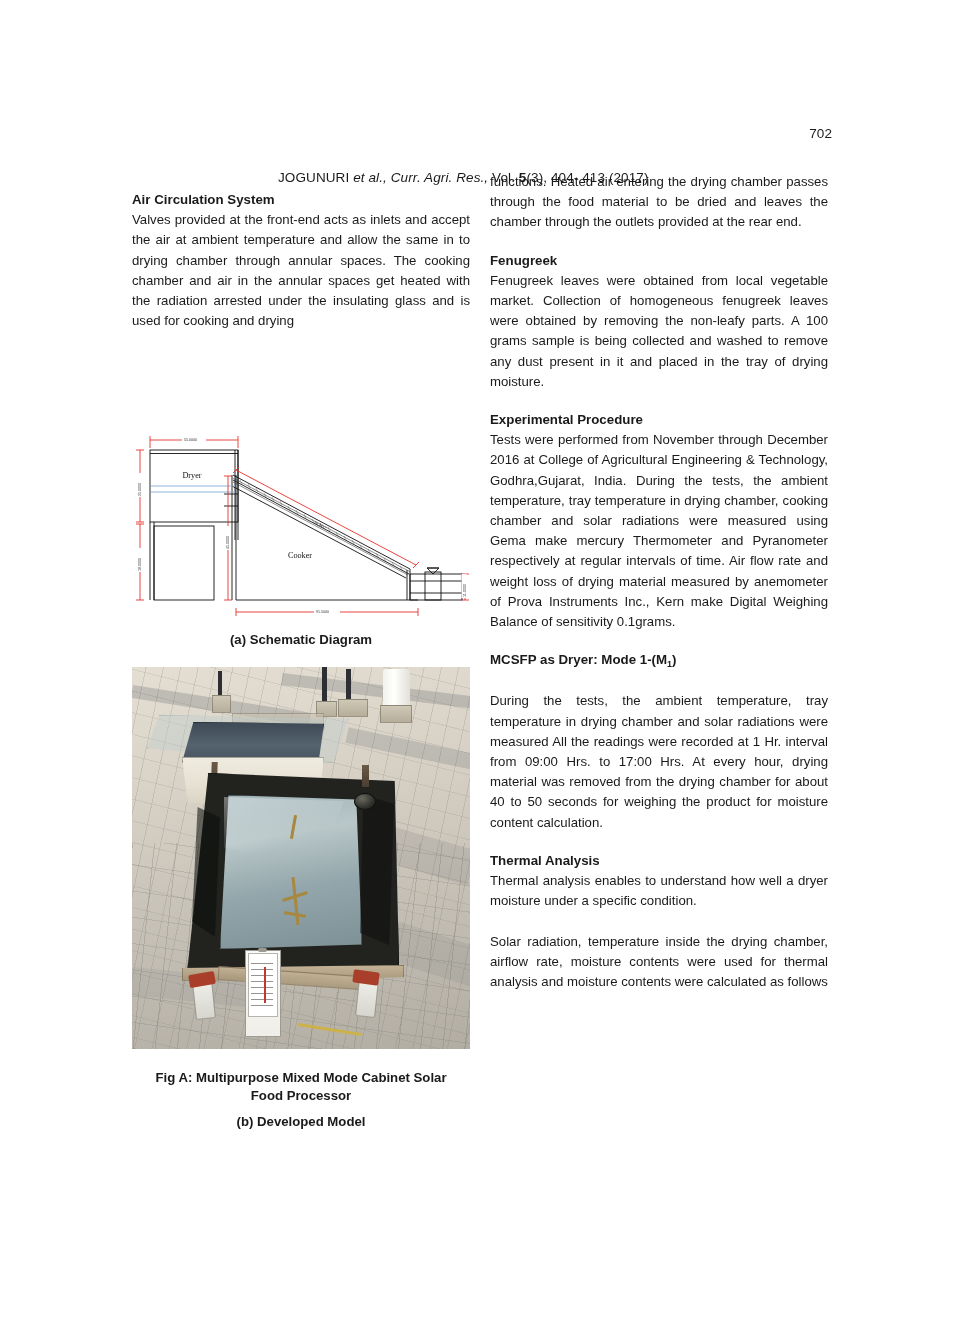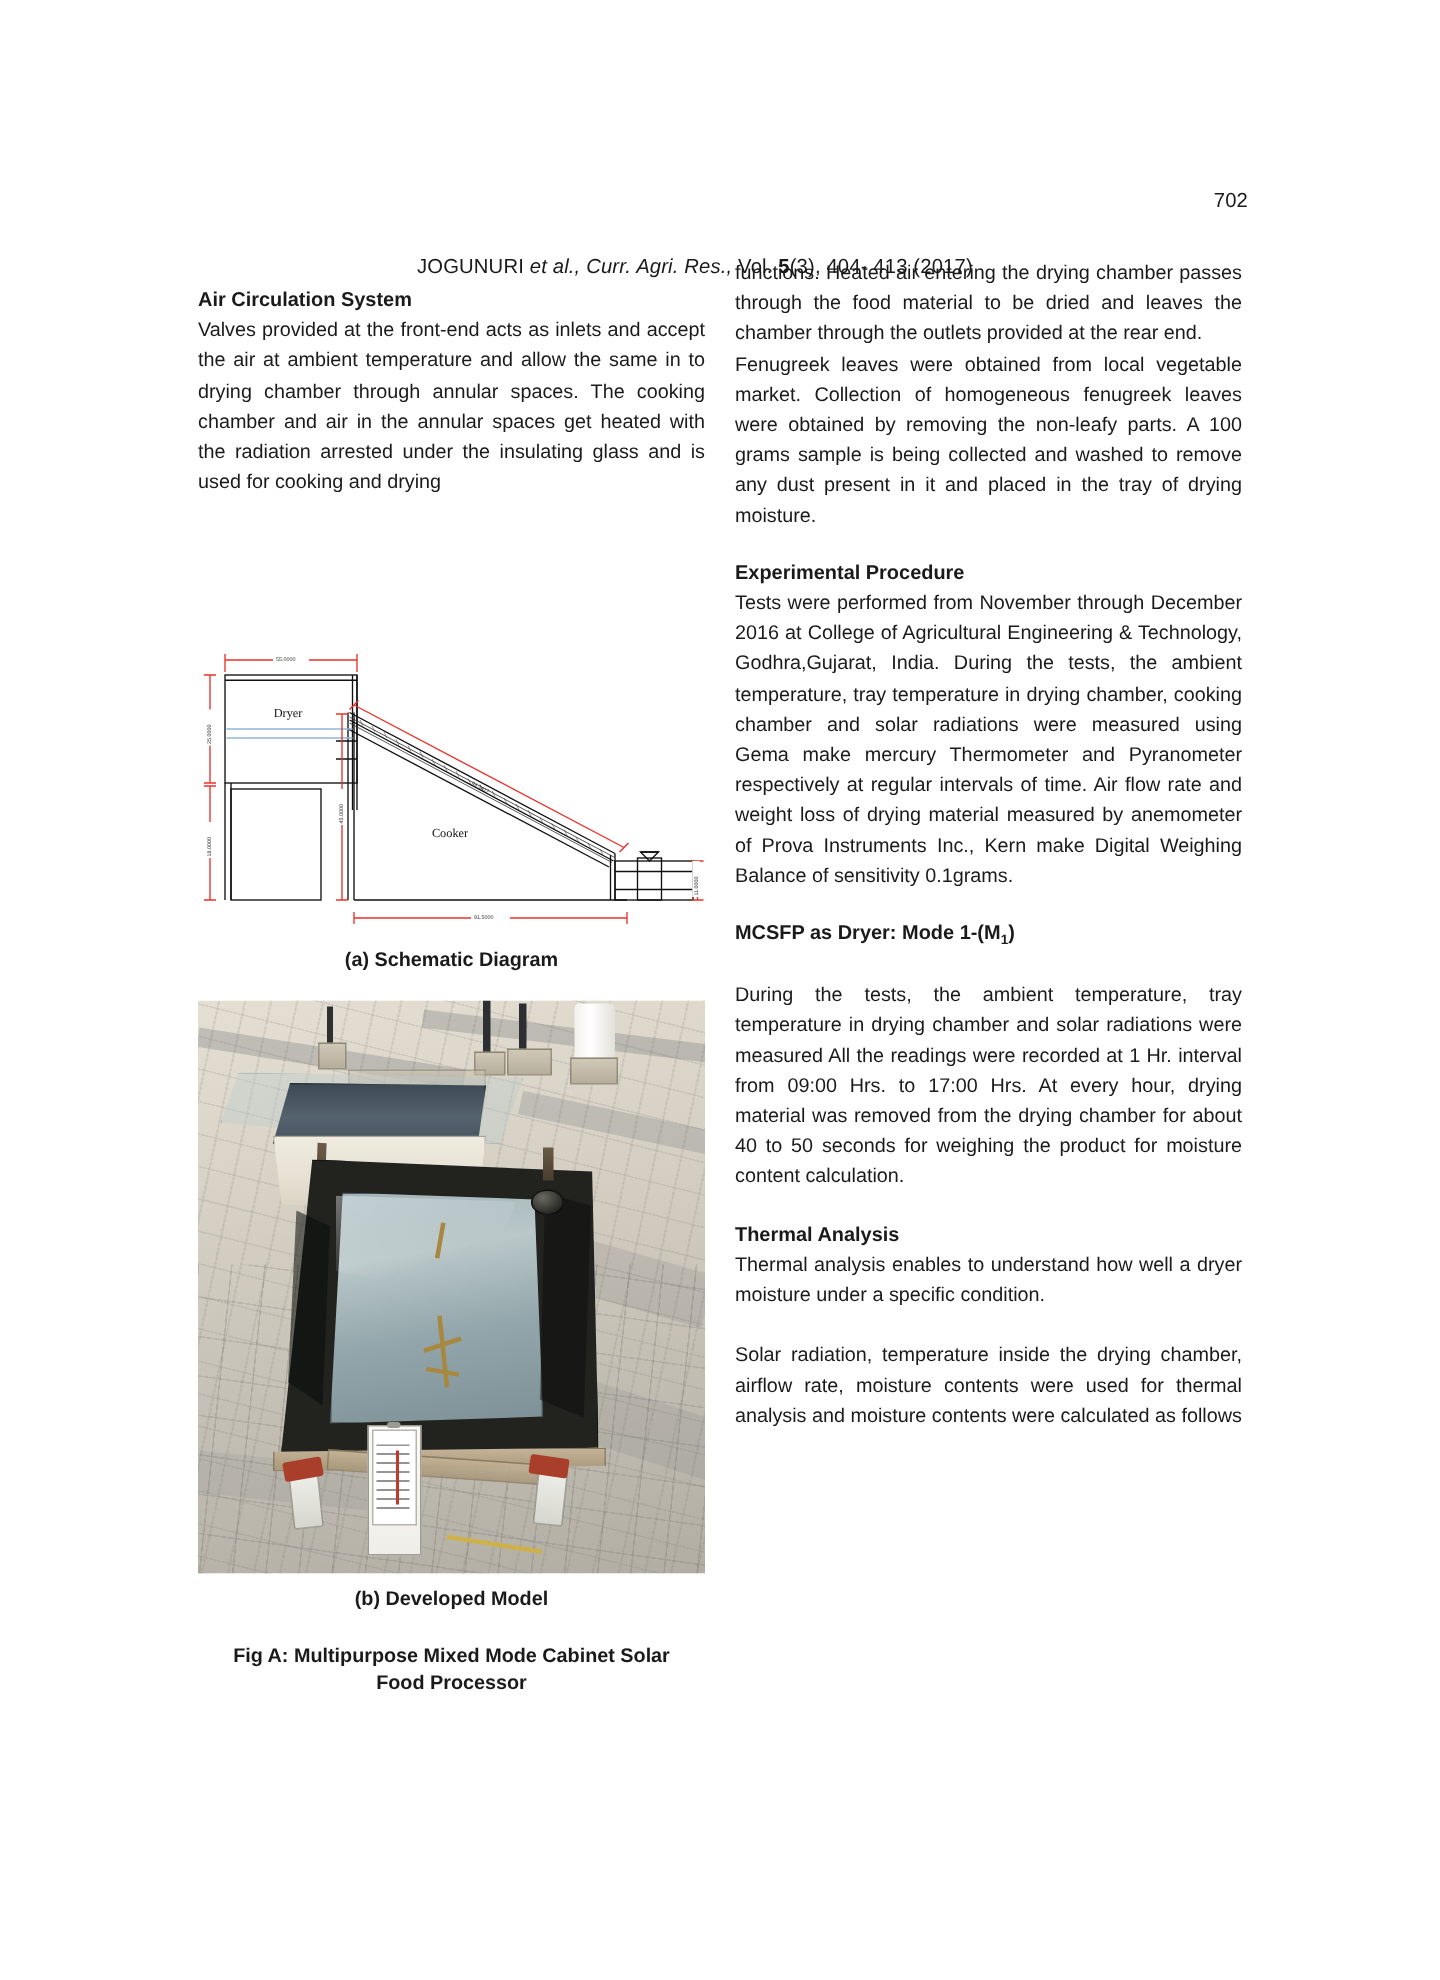--- a/index.html
+++ b/index.html
@@ -426,31 +426,32 @@
         <div class="thermo" style="left:113px;top:283px;width:34px;height:85px;"></div>
         <div class="thermo-card" style="left:116px;top:286px;width:28px;height:62px;"></div>
         <div class="thermo-scale" style="left:119px;top:296px;width:22px;height:44px;"></div>
         <div class="thermo-tube" style="left:132px;top:300px;width:2px;height:36px;"></div>
         <div style="position:absolute;left:126px;top:281px;width:9px;height:4px;background:#9a9a92;border-radius:2px;"></div>
 
         <div class="yellow-stick" style="left:166px;top:356px;width:64px;height:3px;transform:rotate(9deg);"></div>
       </div>
     </div>
 
-    <div class="cap">(b) Developed Model</div>
-
     <div class="cap" style="margin-top:20px;">
       <div>Fig A: Multipurpose Mixed Mode Cabinet Solar</div>
       <div>Food Processor</div>
     </div>
+
+    <div class="cap">(b) Developed Model</div>
   </div>
 
   <div class="col col-right">
     <p>functions. Heated air entering the drying chamber passes through the food material to be dried and leaves the chamber through the outlets provided at the rear end.</p>
 
+    <h3 class="sec">Fenugreek</h3>
     <p>Fenugreek leaves were obtained from local vegetable market. Collection of homogeneous fenugreek leaves were obtained by removing the non-leafy parts. A 100 grams sample is being collected and washed to remove any dust present in it and placed in the tray of drying moisture.</p>
 
     <h3 class="sec">Experimental Procedure</h3>
     <p>Tests were performed from November through December 2016 at College of Agricultural Engineering &amp; Technology, Godhra,Gujarat, India. During the tests, the ambient temperature, tray temperature in drying chamber, cooking chamber and solar radiations were measured using Gema make mercury Thermometer and Pyranometer respectively at regular intervals of time. Air flow rate and weight loss of drying material measured by anemometer of Prova Instruments Inc., Kern make Digital Weighing Balance of sensitivity 0.1grams.</p>
 
     <h3 class="sec"><span>MCSFP as Dryer: Mode 1-(M</span><sub>1</sub><span>)</span></h3>
 
     <div class="gap"></div>
     <p>During the tests, the ambient temperature, tray temperature in drying chamber and solar radiations were measured All the readings were recorded at 1 Hr. interval from 09:00 Hrs. to 17:00 Hrs.  At every hour, drying material was removed from the drying chamber for about 40 to 50 seconds for weighing the product for moisture content calculation.</p>
 

